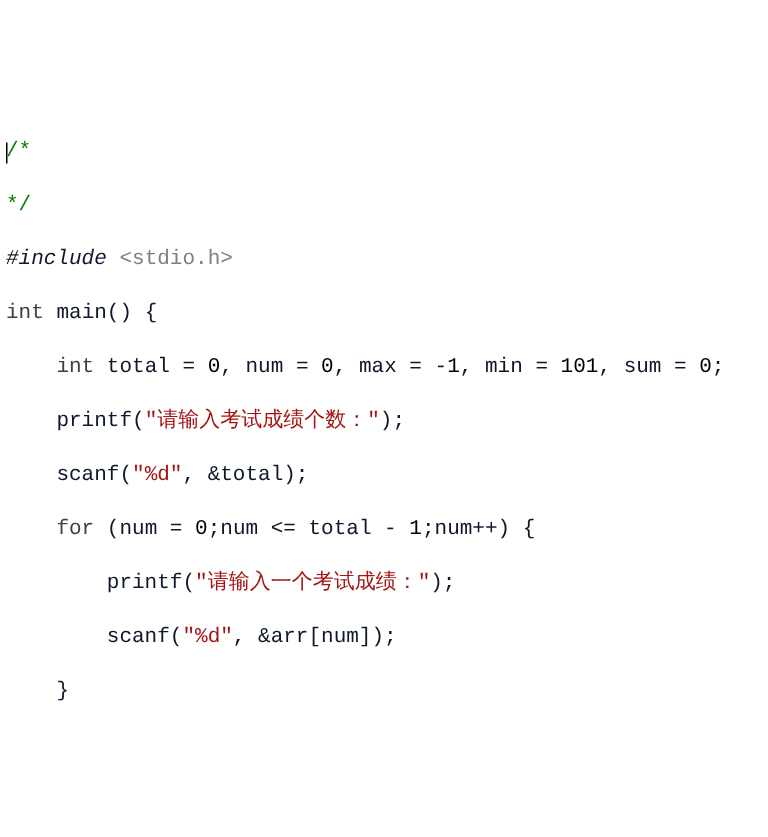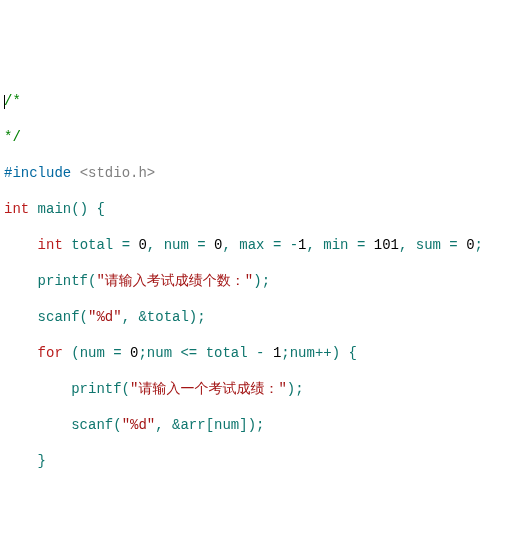--- a/index.html
+++ b/index.html
@@ -15,24 +15,24 @@
     box-sizing: border-box;
   }
   .code-container {
     display: block;
   }
   .line {
     display: block;
     min-height: 18px;
   }
   .comment { color: #008000; }
-  .keyword { color: #b91c1c; }
-  .preproc { color: #0369a1; }
+  .keyword { color: #404040; }
+  .preproc { color: #0f172a; font-style: italic; }
   .string  { color: #a31515; }
-  .ident   { color: #0f766e; }
+  .ident   { color: #0f172a; }
   .number  { color: #000000; }
   .header  { color: #808080; font-family: Liberation Mono, monospace; }
   .cursor  {
     display: inline-block;
     width: 1px;
     height: 14px;
     background: #000;
     vertical-align: text-bottom;
     margin-right: -1px;
   }

